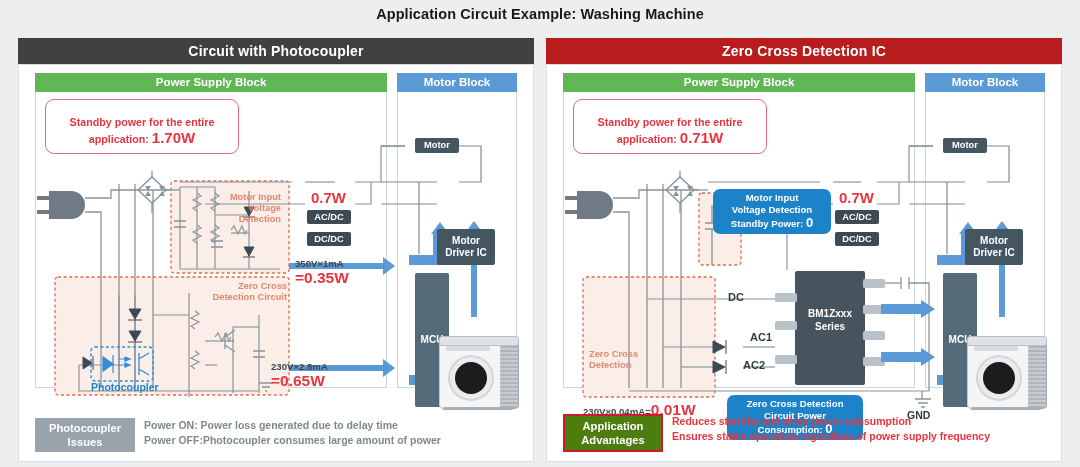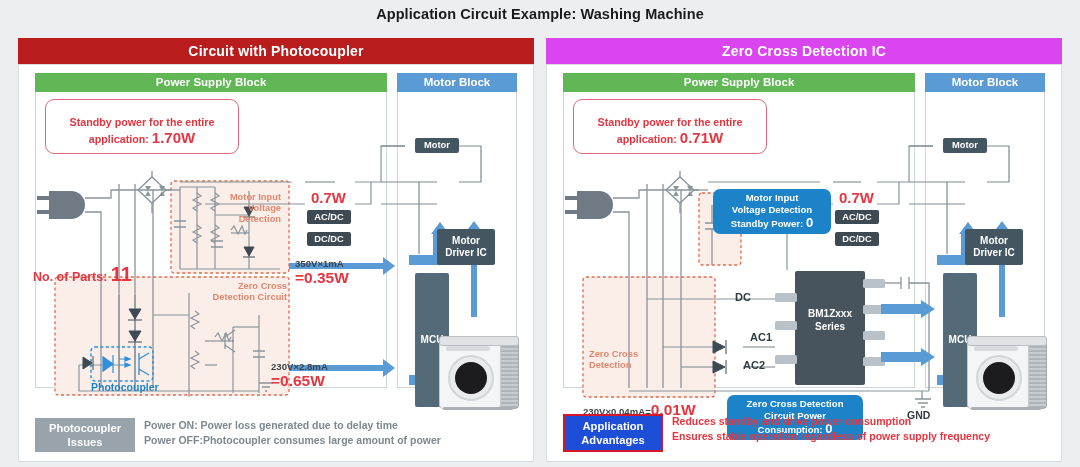--- a/index.html
+++ b/index.html
@@ -12,22 +12,22 @@
     position:absolute;top:6px;left:0;width:1080px;text-align:center;
     font-size:14.5px;font-weight:bold;color:#1a1a1a;letter-spacing:.1px;
   }
   .panel{position:absolute;top:38px;height:424px;}
   .panel-left{left:18px;width:516px;}
   .panel-right{left:546px;width:516px;}
   .panel-head{
     height:26px;line-height:26px;text-align:center;color:#fff;
     font-size:14px;font-weight:bold;letter-spacing:.2px;
   }
-  .head-gray{background:#b91c1c;}
-  .head-orange{background:#d946ef;}
+  .head-gray{background:#404040;}
+  .head-orange{background:#b91c1c;}
   .panel-body{
     position:absolute;top:26px;left:0;right:0;bottom:0;background:#fff;
     border:1px solid #d9dde0;box-sizing:border-box;
   }
   
   .block{position:absolute;box-sizing:border-box;}
   .block-head{
     height:19px;line-height:19px;text-align:center;color:#fff;
     font-size:11.5px;font-weight:bold;
   }
@@ -74,21 +74,21 @@
   .photocoupler-label{position:absolute;color:#1d83c9;font-weight:bold;font-size:10.5px;}
   .gnd-label{position:absolute;color:#2f3a42;font-weight:bold;font-size:10.5px;}
 
   
   .footer{position:absolute;left:16px;bottom:9px;right:10px;display:flex;align-items:flex-start;gap:9px;}
   .foot-tag{
     width:100px;flex:none;text-align:center;font-size:11.2px;font-weight:bold;
     color:#fff;line-height:1.25;padding:3px 0;box-sizing:border-box;
   }
   .tag-gray{background:#99a3ab;}
-  .tag-red{background:#1d4ed8;border:2px solid #d5172c;}
+  .tag-red{background:#4d7c0f;border:2px solid #d5172c;}
   .foot-text{font-size:10.5px;line-height:1.45;font-weight:bold;}
   .foot-text.gray{color:#7d8890;}
   .foot-text.red{color:#e8343f;}
 
   
   .washer{position:absolute;width:84px;height:76px;}
   .w-body{position:absolute;left:2px;top:6px;width:60px;height:66px;background:#f4f5f7;
     border:1px solid #c3c8cc;border-radius:4px;}
   .w-side{position:absolute;left:60px;top:2px;width:20px;height:70px;background:#b9bfc4;
     border:1px solid #a3a9ae;border-radius:0 4px 4px 0;
@@ -277,23 +277,20 @@
 
     <div class="w07" style="left:292px;top:124px;">0.7W</div>
     <div class="chip-label" style="left:288px;top:145px;width:44px;height:14px;line-height:14px;background:#3d4a54;border-radius:2px;">AC/DC</div>
     <div class="chip-label" style="left:288px;top:167px;width:44px;height:14px;line-height:14px;background:#3d4a54;border-radius:2px;">DC/DC</div>
 
     <div class="callout-standby">
       <span>Standby power for the entire</span><br>
       <span>application: </span><span class="big">1.70W</span>
     </div>
 
-    <div class="parts" style="left:14px;top:198px;">
-      <span>No. of Parts: </span><span class="num">11</span>
-    </div>
 
     <div class="dashed-label" style="left:176px;top:127px;width:86px;white-space:pre-line;">Motor Input
 Voltage
 Detection</div>
     <div class="dashed-label" style="left:150px;top:216px;width:118px;white-space:pre-line;">Zero Cross
 Detection Circuit</div>
 
     <div class="photocoupler-label" style="left:72px;top:316px;">Photocoupler</div>
 
     <div class="val-line" style="left:276px;top:193px;">
@@ -494,21 +491,21 @@
       <span>Circuit Power</span><br>
       <span>Consumption: </span><span class="zero">0</span>
     </div>
 
 
     <div class="ic-text" style="left:248px;top:243px;width:70px;">
       <span>BM1Zxxx</span><br>
       <span>Series</span>
     </div>
 
-    <div class="pin-label" style="left:172px;top:226px;padding-left:16px;">DC</div>
+    <div class="pin-label" style="left:165px;top:226px;padding-left:16px;">DC</div>
     <div class="pin-label" style="left:203px;top:266px;">AC1</div>
     <div class="pin-label" style="left:196px;top:294px;">AC2</div>
     <div class="gnd-label" style="left:360px;top:344px;">GND</div>
 
     <div class="dashed-label left" style="left:42px;top:284px;width:100px;white-space:pre-line;">Zero Cross
 Detection</div>
 
     <div class="val-line" style="left:36px;top:336px;">
       <span>230V×0.04mA=</span><span class="big">0.01W</span>
     </div>

